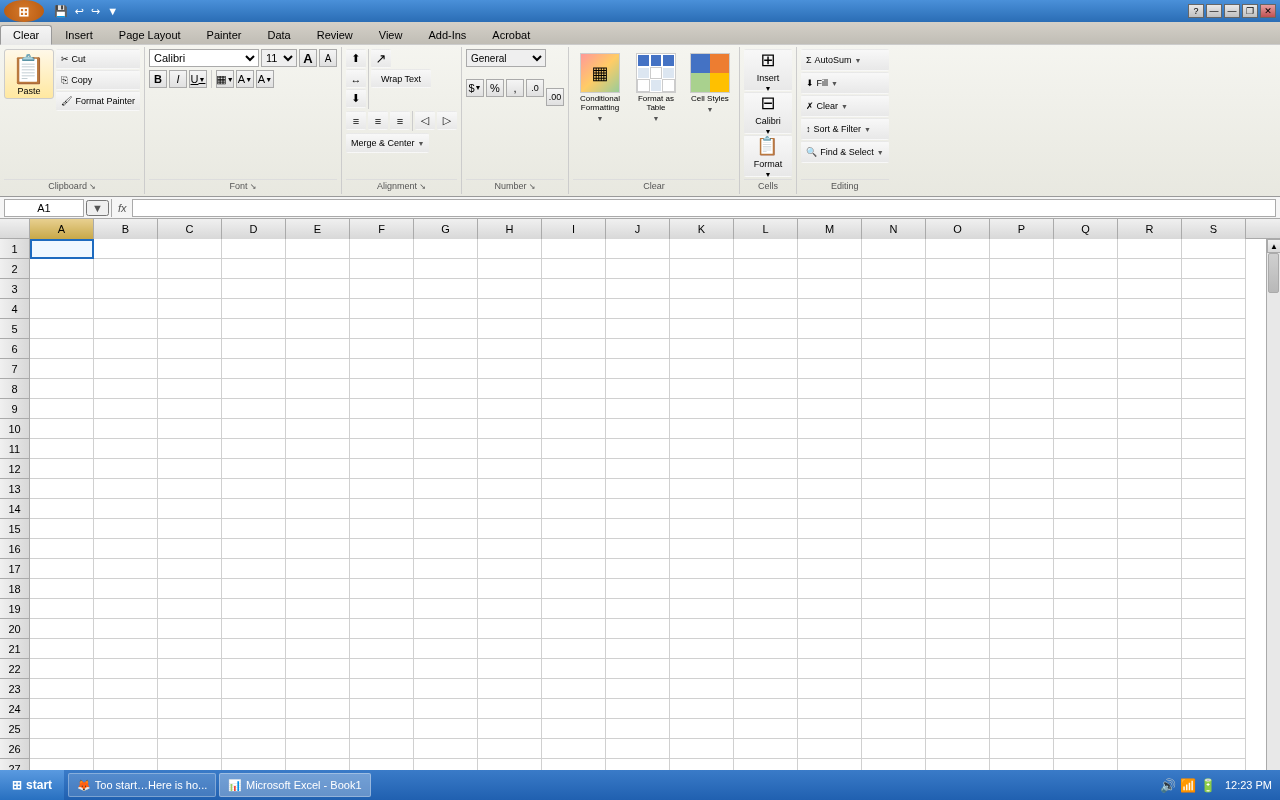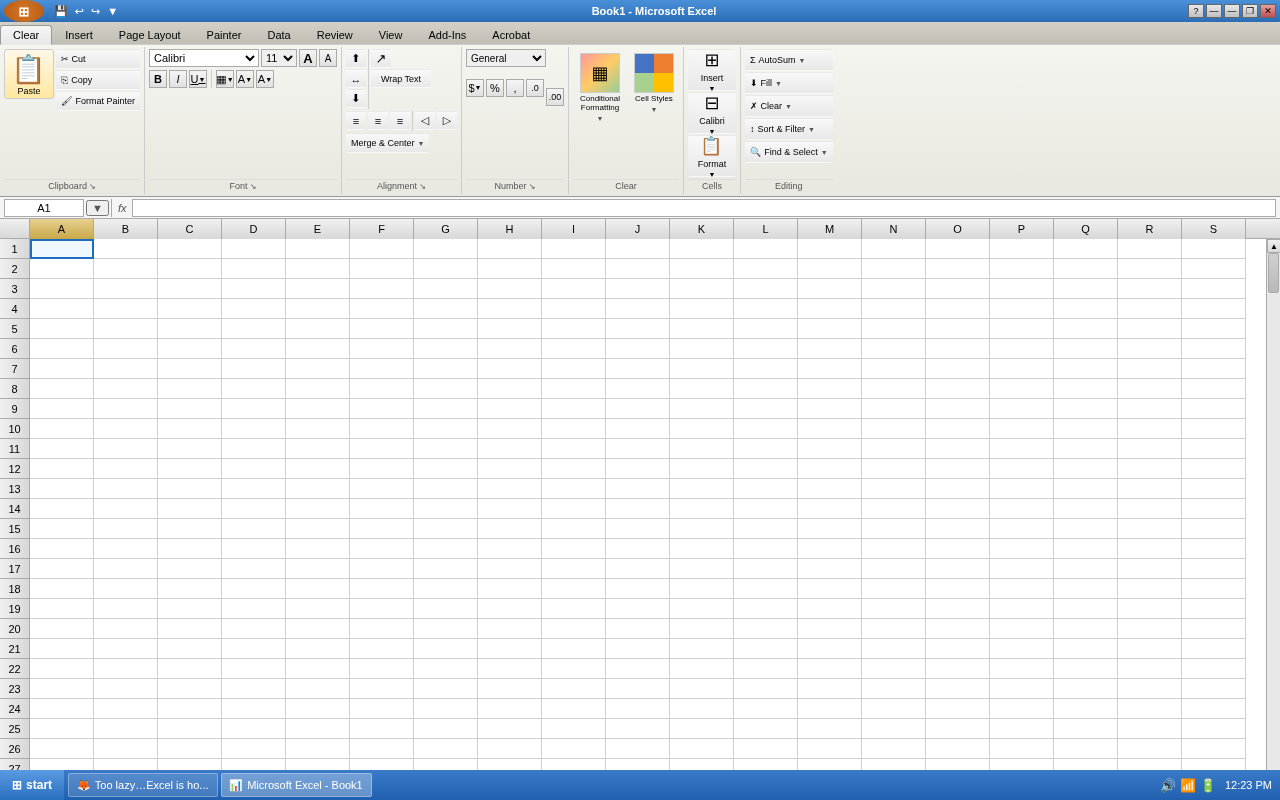--- a/index.html
+++ b/index.html
@@ -363,21 +363,20 @@
     <div class="office-btn">
       <span style="color:white;font-size:13px;font-weight:bold;">⊞</span>
     </div>
     <div class="qat">
       <button class="qat-btn" title="Save">💾</button>
       <button class="qat-btn" title="Undo">↩</button>
       <button class="qat-btn" title="Redo">↪</button>
       <button class="qat-btn">▼</button>
     </div>
   </div>
-  <div class="title">Book1 - Microsoft Excel</div>
   <div class="win-controls">
     <button class="win-btn">?</button>
     <button class="win-btn">—</button>
     <button class="win-btn">—</button>
     <button class="win-btn">❐</button>
     <button class="win-btn close">✕</button>
   </div>
 </div>
 
 <div id="ribbon">
@@ -514,20 +513,37 @@
       </div>
     </div>
 
     <div class="ribbon-group">
       <div class="ribbon-group-content">
         <div class="cond-format-btn">
           <div style="width:40px;height:40px;background:linear-gradient(135deg,#ff9999,#ffcc66,#99cc99);border:1px solid #ccc;display:flex;align-items:center;justify-content:center;">
             <span style="font-size:18px;">▦</span>
           </div>
           <span style="font-size:8px;text-align:center;max-width:44px;line-height:1.1;">Conditional Formatting</span>
+          <span class="dropdown-arrow">▼</span>
+        </div>
+        <div class="format-table-btn">
+          <div style="width:40px;height:40px;background:white;border:1px solid #ccc;overflow:hidden;">
+            <div style="display:grid;grid-template-columns:1fr 1fr 1fr;height:100%;">
+              <div style="background:#4472c4;border:0.5px solid white;"></div>
+              <div style="background:#4472c4;border:0.5px solid white;"></div>
+              <div style="background:#4472c4;border:0.5px solid white;"></div>
+              <div style="background:#dce6f1;border:0.5px solid white;"></div>
+              <div style="background:white;border:0.5px solid #ccc;"></div>
+              <div style="background:#dce6f1;border:0.5px solid white;"></div>
+              <div style="background:white;border:0.5px solid #ccc;"></div>
+              <div style="background:#dce6f1;border:0.5px solid white;"></div>
+              <div style="background:white;border:0.5px solid #ccc;"></div>
+            </div>
+          </div>
+          <span style="font-size:8px;text-align:center;max-width:44px;line-height:1.1;">Format as Table</span>
           <span class="dropdown-arrow">▼</span>
         </div>
         <div class="cell-styles-btn">
           <div style="width:40px;height:40px;background:white;border:1px solid #ccc;display:flex;flex-wrap:wrap;overflow:hidden;">
             <div style="width:50%;height:50%;background:#4472c4;"></div>
             <div style="width:50%;height:50%;background:#ed7d31;"></div>
             <div style="width:50%;height:50%;background:#a9d18e;"></div>
             <div style="width:50%;height:50%;background:#ffc000;"></div>
           </div>
           <span style="font-size:8px;text-align:center;max-width:44px;line-height:1.1;">Cell Styles</span>
@@ -1250,21 +1266,21 @@
 </div>
 
 <div id="taskbar">
   <button id="start-btn">
     <span>⊞</span>
     <span>start</span>
   </button>
   <div class="taskbar-items">
     <div class="taskbar-item">
       <span>🦊</span>
-      <span>Too lazy…Excel is ho...</span>
+      <span>Too start…Here is ho...</span>
     </div>
     <div class="taskbar-item active">
       <span>📊</span>
       <span>Microsoft Excel - Book1</span>
     </div>
   </div>
   <div class="taskbar-right">
     <div class="sys-tray">
       <span>🔊</span>
       <span>📶</span>

